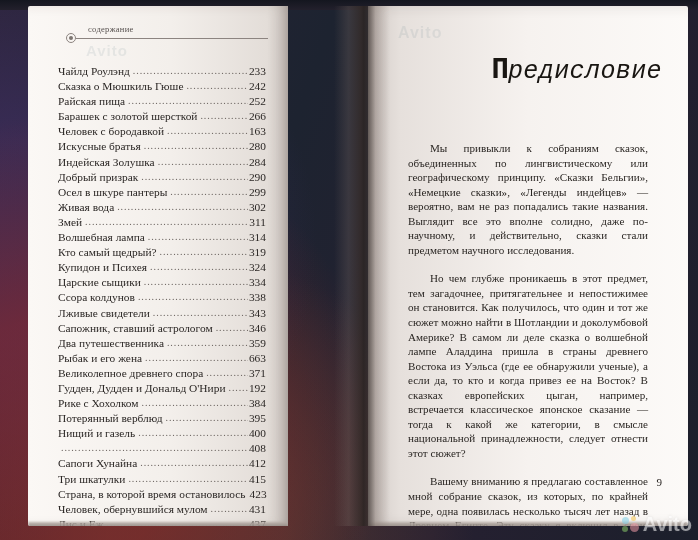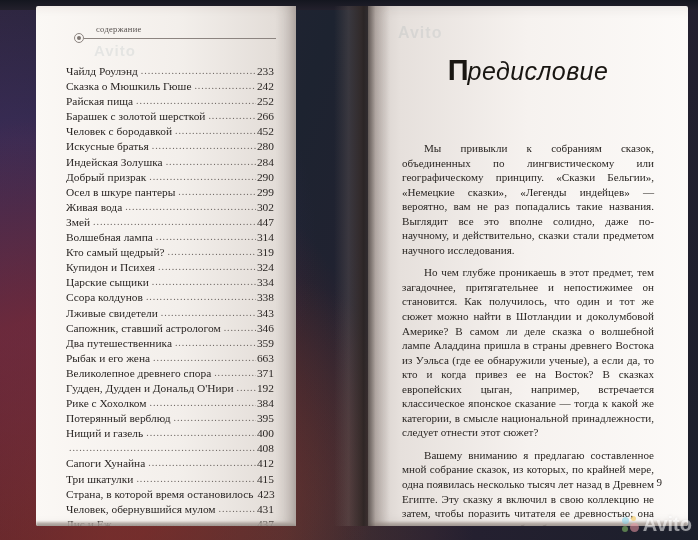--- a/index.html
+++ b/index.html
@@ -42,21 +42,21 @@
   }
 
   .page {
     position: absolute;
     top: 0;
     bottom: 0;
     background: #f2eeea;
     overflow: hidden;
   }
   .page-left {
-    left: 8px;
+    left: 0;
     width: 260px;
     border-radius: 2px 0 0 2px;
     background:
       linear-gradient(90deg, #fbf8f5 0%, #f3efeb 55%, #e3ddd8 92%, #cfc8c3 100%);
     box-shadow: inset -10px 0 18px -10px rgba(60,45,40,.45);
   }
   .page-right {
     left: 340px;
     width: 320px;
     border-radius: 0 2px 2px 0;
@@ -164,22 +164,22 @@
   }
 
   
   .preface-wrap {
     position: absolute;
     left: 26px;
     right: 26px;
     top: 50px;
   }
   .preface-title {
-    text-align: center;
-    font-family: Liberation Sans, sans-serif;
+    text-align: right;
+    font-family: Liberation Mono, monospace;
     font-size: 25px;
     color: #191612;
     letter-spacing: .4px;
     font-style: italic;
     font-weight: 400;
     line-height: 1;
   }
   .preface-title .drop {
     font-size: 29px;
     font-style: normal;
@@ -188,21 +188,21 @@
   }
   .preface-body {
     margin-top: 56px;
     font-size: 11.1px;
     line-height: 14.55px;
     color: #2a2623;
     text-align: justify;
     hyphens: auto;
   }
   .preface-body p {
-    margin: 8px;
+    margin: 14px;
     text-indent: 22px;
   }
   .page-number {
     position: absolute;
     right: 26px;
     bottom: 38px;
     font-size: 11px;
     color: #2a2623;
   }
 
@@ -293,21 +293,21 @@
               <span class="toc-page">252</span>
             </div>
             <div class="toc-row">
               <span class="toc-title">Барашек с золотой шерсткой</span>
               <span class="toc-dots">..........................................................................................</span>
               <span class="toc-page">266</span>
             </div>
             <div class="toc-row">
               <span class="toc-title">Человек с бородавкой</span>
               <span class="toc-dots">..........................................................................................</span>
-              <span class="toc-page">452</span>
+              <span class="toc-page">163</span>
             </div>
             <div class="toc-row">
               <span class="toc-title">Искусные братья</span>
               <span class="toc-dots">..........................................................................................</span>
               <span class="toc-page">280</span>
             </div>
             <div class="toc-row">
               <span class="toc-title">Индейская Золушка</span>
               <span class="toc-dots">..........................................................................................</span>
               <span class="toc-page">284</span>
@@ -323,21 +323,21 @@
               <span class="toc-page">299</span>
             </div>
             <div class="toc-row">
               <span class="toc-title">Живая вода</span>
               <span class="toc-dots">..........................................................................................</span>
               <span class="toc-page">302</span>
             </div>
             <div class="toc-row">
               <span class="toc-title">Змей</span>
               <span class="toc-dots">..........................................................................................</span>
-              <span class="toc-page">447</span>
+              <span class="toc-page">311</span>
             </div>
             <div class="toc-row">
               <span class="toc-title">Волшебная лампа</span>
               <span class="toc-dots">..........................................................................................</span>
               <span class="toc-page">314</span>
             </div>
             <div class="toc-row">
               <span class="toc-title">Кто самый щедрый?</span>
               <span class="toc-dots">..........................................................................................</span>
               <span class="toc-page">319</span>

